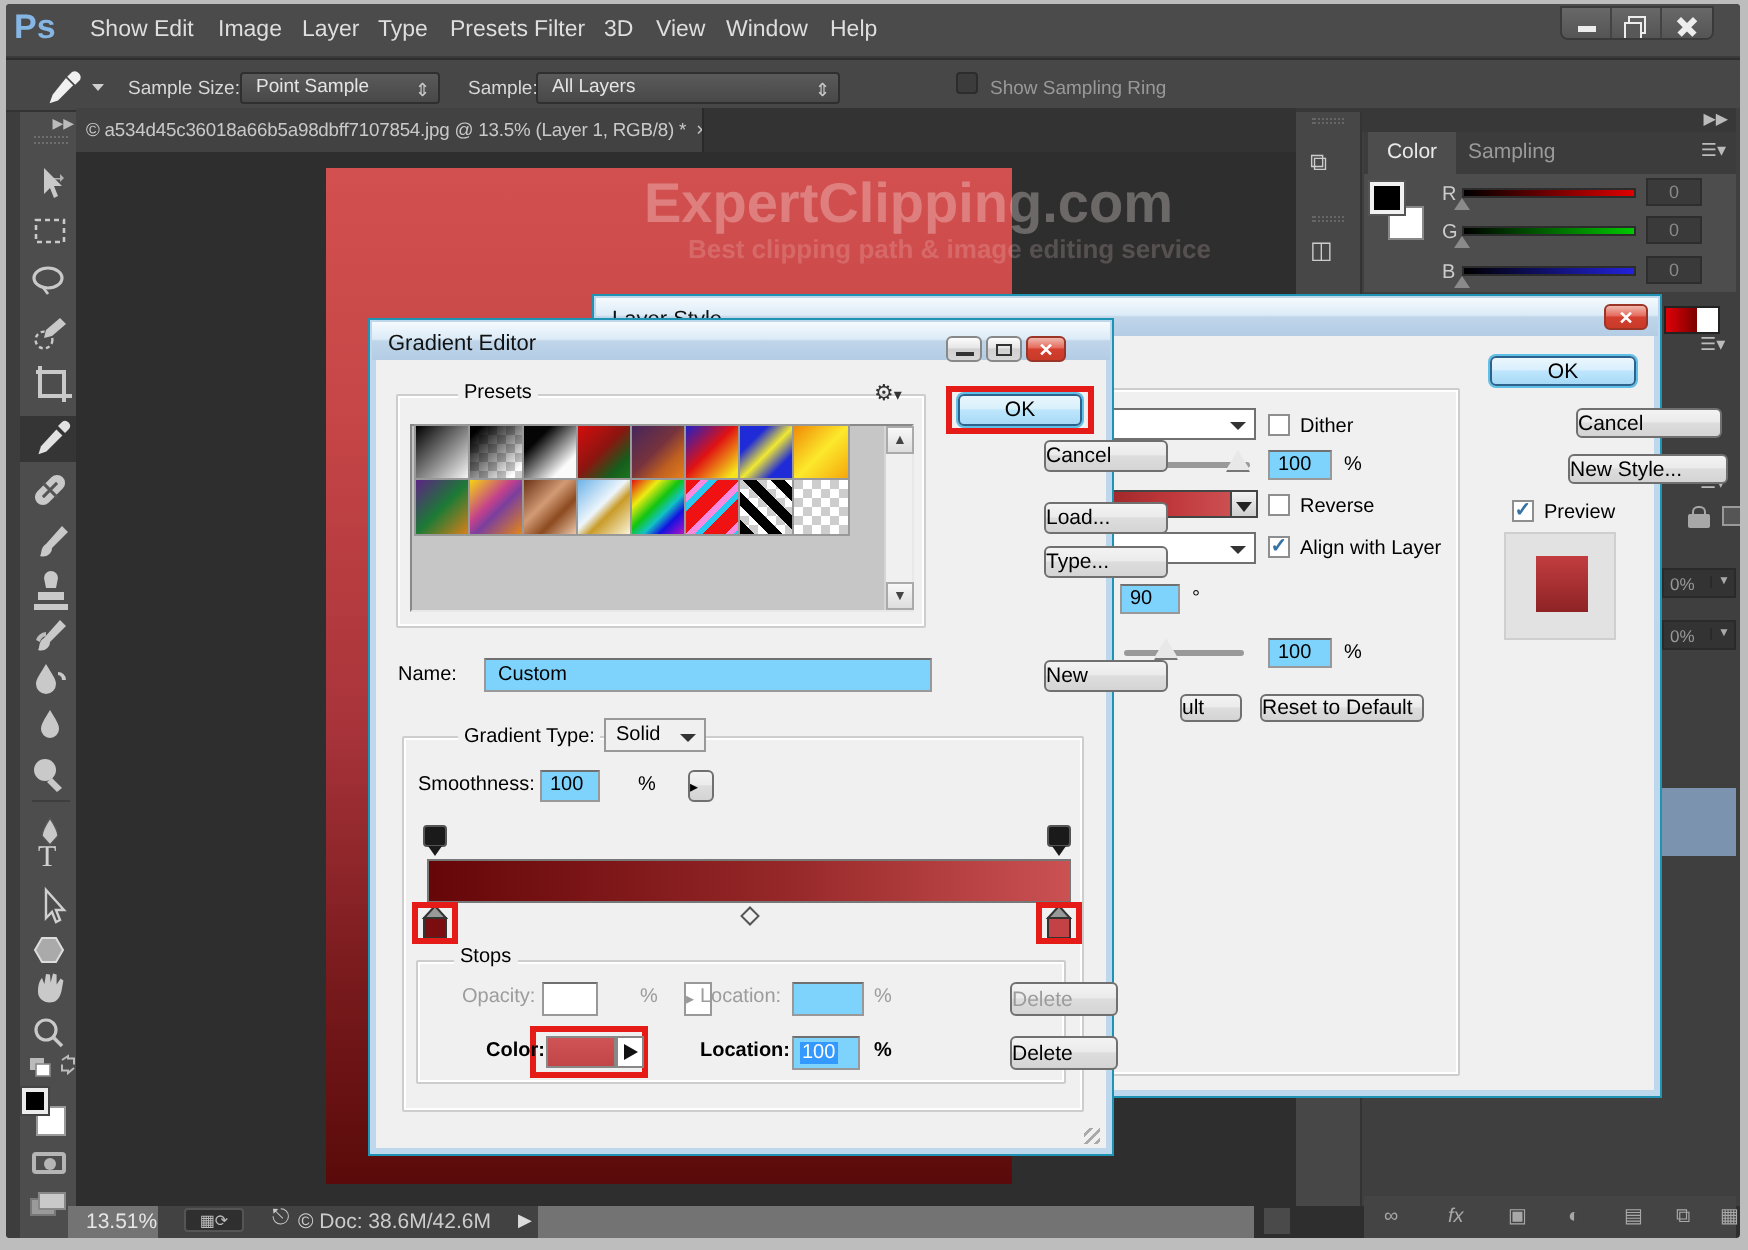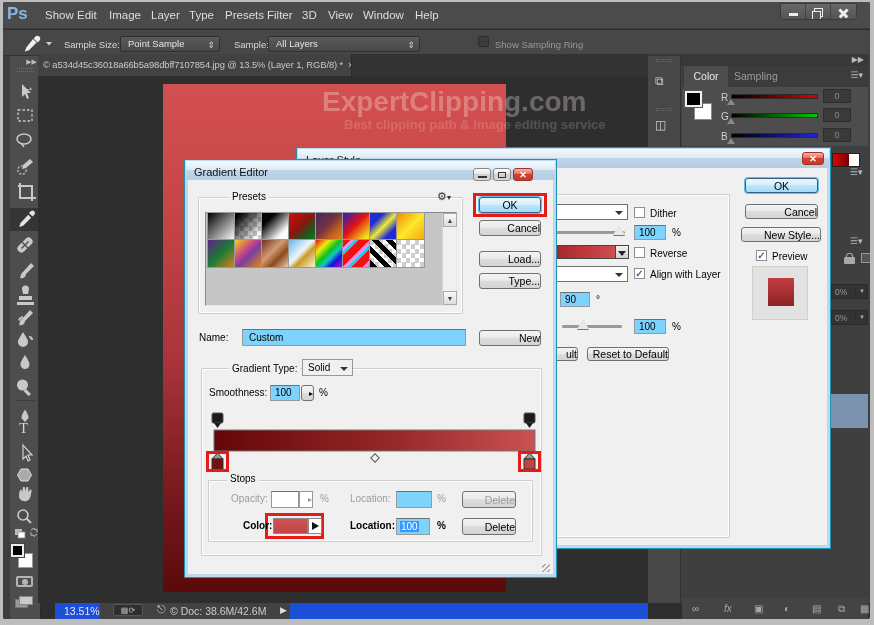--- a/index.html
+++ b/index.html
@@ -27,34 +27,34 @@
 #toolcol { position:absolute; left:0; top:54px; width:7px; height:564px; background:#3d3d3d; }
 #toolbar { position:absolute; left:7px; top:54px; width:31px; height:564px; background:#4d4d4d; border-right:1px solid #2a2a2a; }
 
 #canvas { position:absolute; left:35px; top:52px; width:610px; height:549px; background:#2e2e2e; }
 #tabbar { position:absolute; left:35px; top:52px; width:610px; height:22px; background:#333333; }
 #tab { position:absolute; left:0; top:0; width:314px; height:22px; background:#424242; border-right:1px solid #2a2a2a; color:#c9c9c9; font-size:9.4px; line-height:22px; padding-left:5px; white-space:nowrap; letter-spacing:-0.1px; overflow:hidden; }
 #redimg { position:absolute; left:160px; top:82px; width:343px; height:508px; background:linear-gradient(#d2504f 0%, #c64546 25%, #a8343a 55%, #7c1c1f 78%, #5a0a0a 100%); }
 .wm1 { position:absolute; left:319px; top:84px; font-size:28px; font-weight:bold; color:rgba(255,240,240,0.30); letter-spacing:0px; }
 .wm2 { position:absolute; left:341px; top:115px; font-size:13px; font-weight:bold; color:rgba(255,220,220,0.20); }
 
-#statusbar { position:absolute; left:52px; top:601px; width:593px; height:16px; background:#1d4ed8; }
+#statusbar { position:absolute; left:31px; top:601px; width:593px; height:16px; background:#737373; }
 #statusbar .z { position:absolute; left:9px; top:2px; color:#e6e6e6; font-size:10.5px; }
 #docstrip { position:absolute; left:45px; top:0; width:190px; height:16px; background:#424242; color:#ccc; font-size:10.5px; }
 
 #rightdock { position:absolute; left:645px; top:52px; width:222px; height:549px; background:#3f3f3f; }
 #iconcol { position:absolute; left:0; top:2px; width:33px; height:547px; background:#474747; border-right:1px solid #333; }
 #colorpanel { position:absolute; left:34px; top:12px; width:186px; height:80px; background:#4d4d4d; }
 
 .dlg { position:absolute; background:#f0f0f0; border:1px solid #1f93b4; box-shadow:inset 0 0 0 3px #bdd8ec; }
 .dlg .tbar { position:absolute; left:1px; top:1px; right:1px; height:19px; background:linear-gradient(#f5fafd,#dcebf7 45%,#bfd5e9 50%,#b4cde5); }
 .dlg .ttxt { position:absolute; left:9px; top:6px; font-size:11px; color:#111; }
 .closebtn { position:absolute; background:linear-gradient(#f0b8ae,#e56a5c 45%,#d43f2f 50%,#c83A28); border:1px solid #9b3527; border-radius:3px; color:#fff; text-align:center; font-weight:bold; }
 .graybtn7 { position:absolute; background:linear-gradient(#fdfdfd,#e5e5e5 45%,#d0d0d0 50%,#d8d8d8); border:1px solid #888; border-radius:3px; color:#222; text-align:center; }
-.b7 { position:absolute; background:linear-gradient(#f3f3f3,#ebebeb 45%,#dddddd 50%,#d4d4d4); border:1px solid #707070; border-radius:3px; font-size:10.5px; color:#000; text-align:right; }
+.b7 { position:absolute; background:linear-gradient(#f3f3f3,#ebebeb 45%,#dddddd 50%,#d4d4d4); border:1px solid #707070; border-radius:3px; font-size:10.5px; color:#000; text-align:left;margin-left:43px; }
 .b7f { position:absolute; background:linear-gradient(#eaf6fd,#d9f0fc 45%,#bee6fd 50%,#a7d9f5); border:1px solid #2c628b; border-radius:3px; font-size:10.5px; color:#000; text-align:center; box-shadow:0 0 0 1px #5fc0e8; }
 .ti { position:absolute; background:#7dd3fc; border:1px solid #999; border-top-color:#707070; font-size:10px; color:#000; }
 .cb7 { position:absolute; width:11px; height:11px; background:#fff; border:1px solid #8e8e8e; }
 .lb { position:absolute; font-size:10px; color:#000; white-space:nowrap; }
 .lbg { position:absolute; font-size:10px; color:#9c9c9c; white-space:nowrap; }
 .gbox { position:absolute; border:1px solid #cdcdcd; box-shadow:inset 0 0 0 1px #fff; border-radius:1px; }
 .redbox { position:absolute; border:3px solid #e41b17; }
 .combo { position:absolute; background:#fff; border:1px solid #707070; font-size:10px; color:#000; }
 .th { position:absolute; width:27px; height:27px; outline:1px solid #999; }
 .combo .ar { position:absolute; right:4px; top:45%; width:0; height:0; border-left:4px solid transparent; border-right:4px solid transparent; border-top:4px solid #333; }

